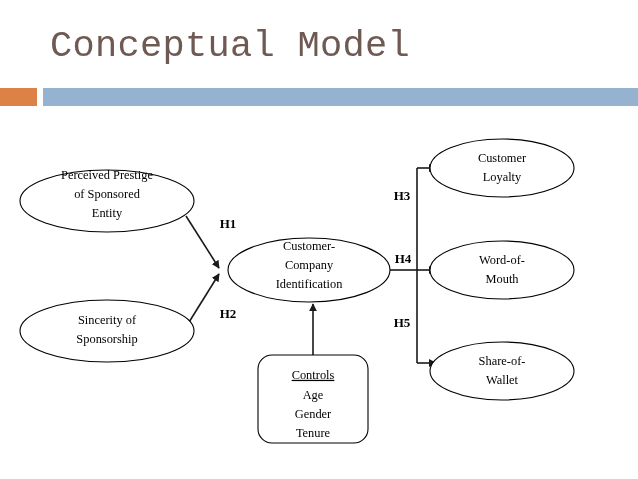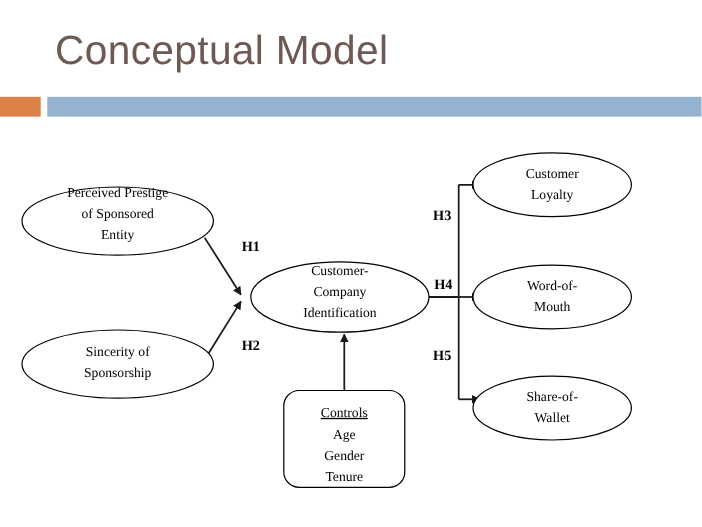--- a/index.html
+++ b/index.html
@@ -18,21 +18,21 @@
     background: #ffffff;
     overflow: hidden;
   }
   
   #slide-title {
     position: absolute;
     left: 50px;
     top: 22px;
     width: 560px;
     height: 50px;
-    font-family: Liberation Sans, sans-serif;
+    font-family: Liberation Mono, monospace;
     font-size: 37px;
     font-weight: 400;
     letter-spacing: 0.3px;
     color: #6e5a52;
     line-height: 48px;
     white-space: nowrap;
   }
   #accent-square {
     position: absolute;
     left: 0px;

